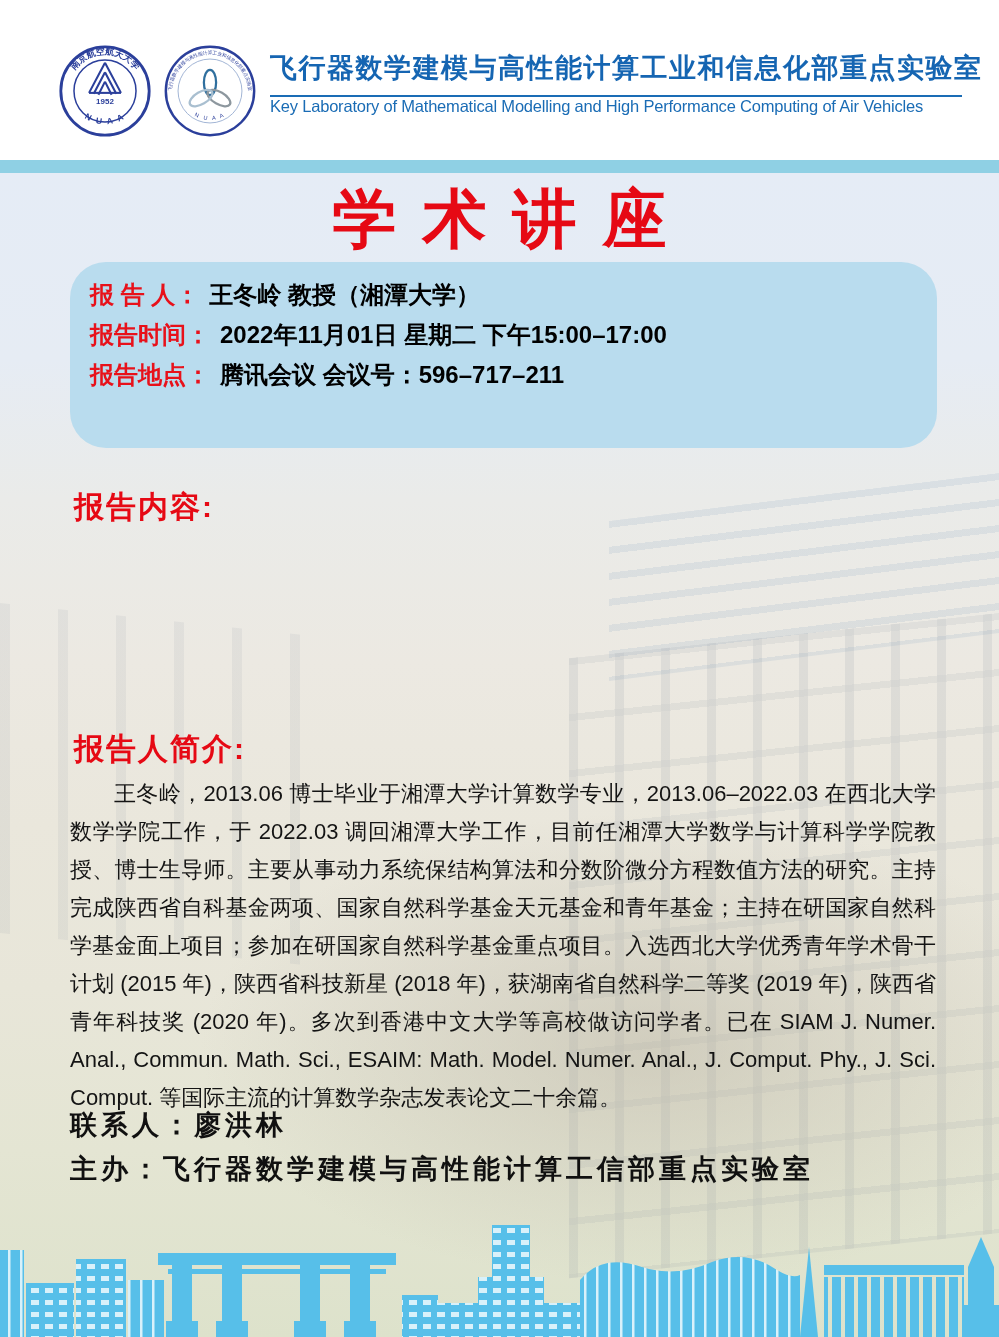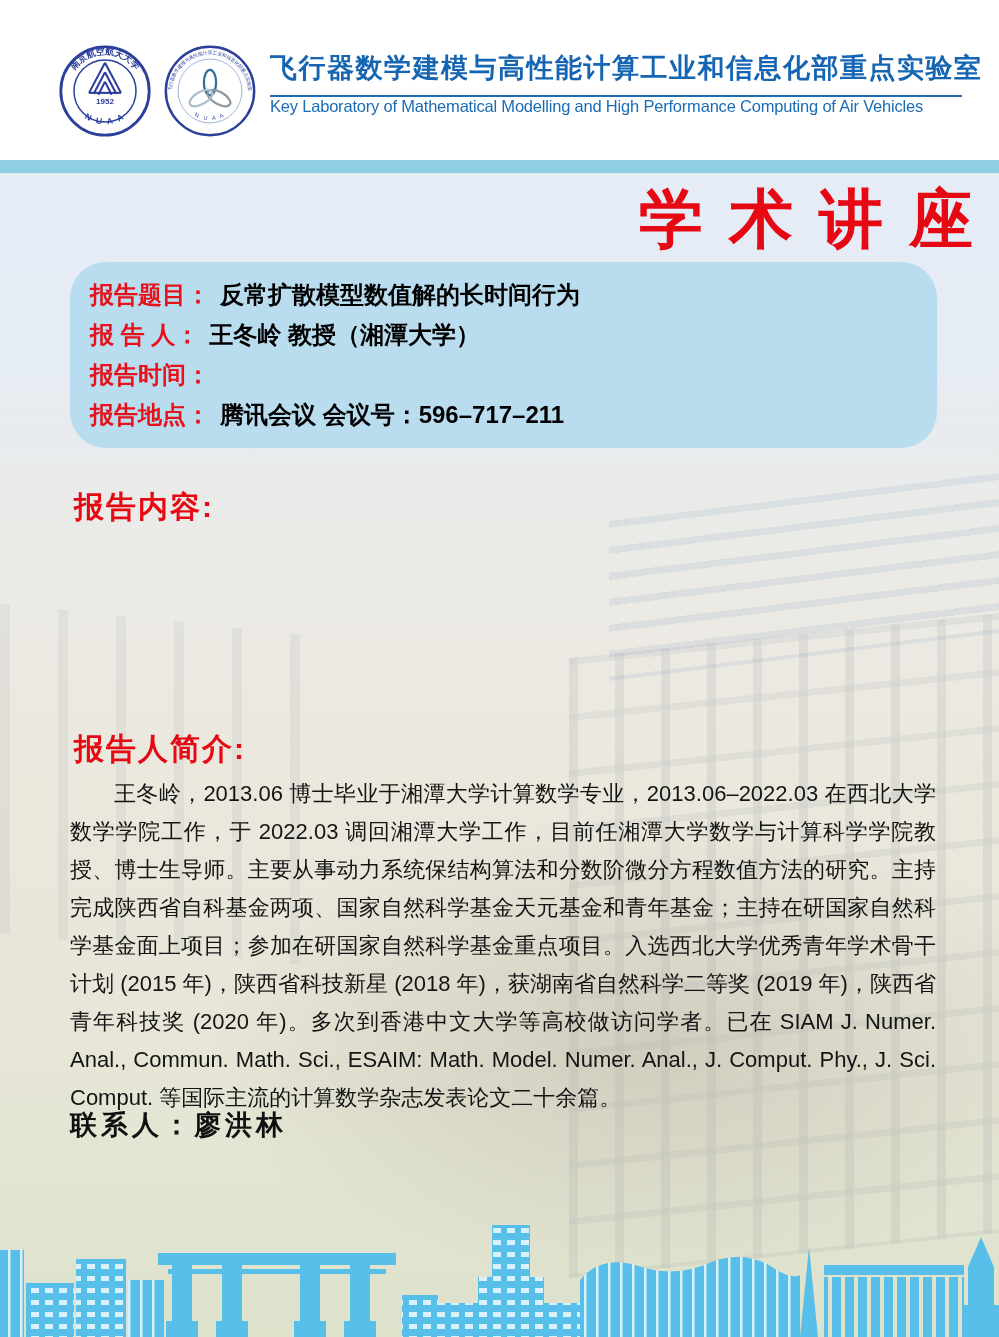--- a/index.html
+++ b/index.html
@@ -51,21 +51,21 @@
     transform:skewY(6deg); transform-origin:left top;
   }
   .bg-rock {
     top:640px; left:200px; width:900px; height:470px;
     background:radial-gradient(closest-side, rgba(184,178,162,.48), rgba(184,178,162,0));
   }
 
   
   .banner-title {
     position:absolute; top:176px; left:0; right:0; z-index:3;
-    text-align:right; font-size:64px; font-weight:bold; color:#e60914;
+    text-align:center; font-size:64px; font-weight:bold; color:#e60914;
     letter-spacing:26px; padding-left:26px;
   }
 
   
   .info-box {
     position:absolute; left:70px; top:262px; width:867px; height:186px; z-index:3;
     background:#b9dcee; border-radius:36px; box-sizing:border-box;
     padding:13px 10px 0 20px;
   }
   .info-row { display:flex; align-items:center; height:40px; font-size:24px; font-weight:bold; }
@@ -162,43 +162,41 @@
       <div class="lab-name-en">Key Laboratory of Mathematical Modelling and High Performance Computing of Air Vehicles</div>
     </div>
   </div>
 
   <div class="cyan-bar"></div>
 
   <div class="banner-title">学术讲座</div>
 
   <div class="info-box">
     <div class="info-row">
-      <span class="info-label">报告题目：</span>
-      <span class="info-value">反常扩散模型数值解的长时间行为</span>
-    </div>
-    <div class="info-row">
       <span class="info-label">报 告 人：</span>
       <span class="info-value">王冬岭 教授（湘潭大学）</span>
     </div>
     <div class="info-row">
       <span class="info-label">报告时间：</span>
+      <span class="info-value">2022年11月01日 星期二 下午15:00–17:00</span>
     </div>
     <div class="info-row">
       <span class="info-label">报告地点：</span>
       <span class="info-value">腾讯会议 会议号：596–717–211</span>
     </div>
   </div>
 
   <div class="section-heading heading-content">报告内容:</div>
 
   <div class="section-heading heading-bio">报告人简介:</div>
   <div class="para para-bio">王冬岭，2013.06 博士毕业于湘潭大学计算数学专业，2013.06–2022.03 在西北大学数学学院工作，于 2022.03 调回湘潭大学工作，目前任湘潭大学数学与计算科学学院教授、博士生导师。主要从事动力系统保结构算法和分数阶微分方程数值方法的研究。主持完成陕西省自科基金两项、国家自然科学基金天元基金和青年基金；主持在研国家自然科学基金面上项目；参加在研国家自然科学基金重点项目。入选西北大学优秀青年学术骨干计划 (2015 年)，陕西省科技新星 (2018 年)，获湖南省自然科学二等奖 (2019 年)，陕西省青年科技奖 (2020 年)。多次到香港中文大学等高校做访问学者。已在 SIAM J. Numer. Anal., Commun. Math. Sci., ESAIM: Math. Model. Numer. Anal., J. Comput. Phy., J. Sci. Comput. 等国际主流的计算数学杂志发表论文二十余篇。</div>
 
   <div class="footer">
     <div>联系人：廖洪林</div>
+    <div>主办：飞行器数学建模与高性能计算工信部重点实验室</div>
   </div>
 
   <div class="skyline">
     <svg viewBox="0 0 999 112" preserveAspectRatio="none">
       <defs>
         <pattern id="winGrid" width="14" height="12" patternUnits="userSpaceOnUse">
           <rect width="14" height="12" fill="#57bfe9"></rect>
           <rect x="3" y="3" width="8" height="5" fill="#d9f1fa"></rect>
         </pattern>
         <pattern id="vStripe" width="12" height="12" patternUnits="userSpaceOnUse">

